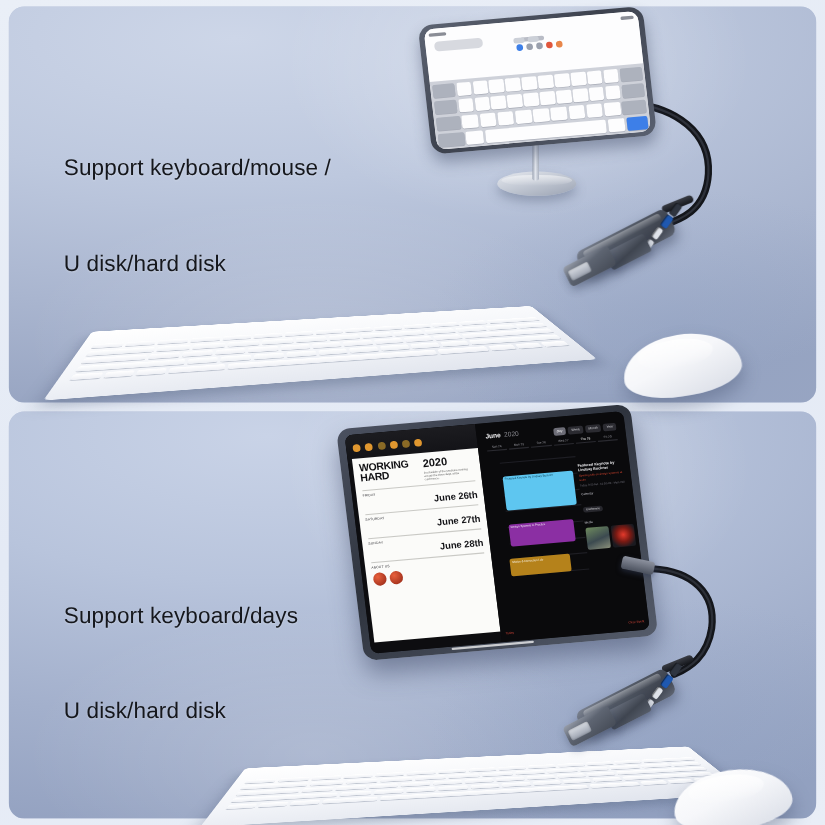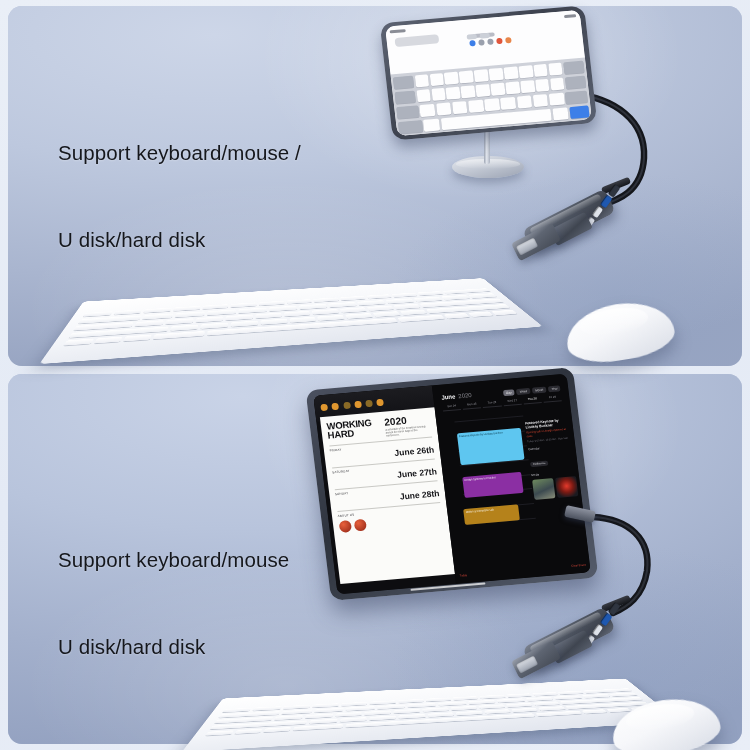--- a/index.html
+++ b/index.html
@@ -665,21 +665,21 @@
   <div class="mouse mouse-top"></div>
 
   <section class="panel panel-bottom">
     <div class="panel-bg"></div>
     <div class="sheen sheen-a"></div>
     <div class="sheen sheen-b"></div>
     <div class="sheen sheen-c"></div>
   </section>
 
   <div class="caption caption-bottom">
-    <span class="ln">Support keyboard/mouse </span>
+    <span class="ln">Support keyboard/days </span>
     <span class="ln">U disk/hard disk</span>
   </div>
 
   <div class="tablet-wrap">
     <div class="tablet-body">
       <div class="tablet-screen">
 
         <div class="doc-pane">
           <div class="doc-toolbar">
             <span class="tb-icon"></span>

